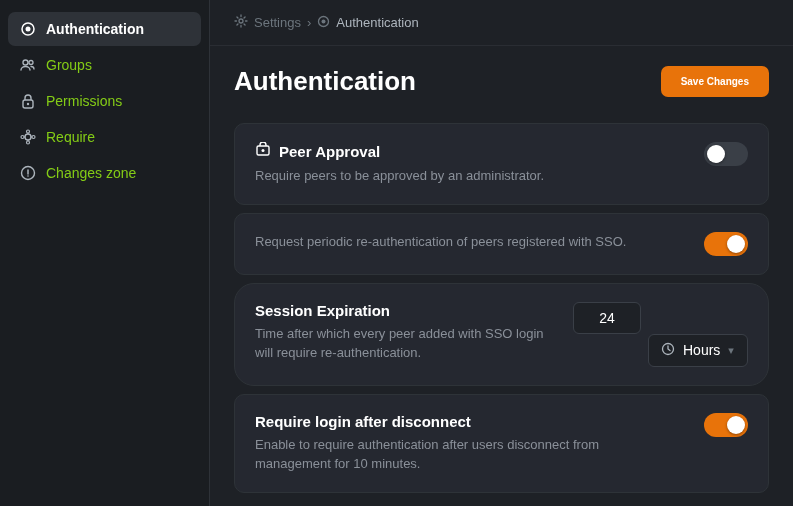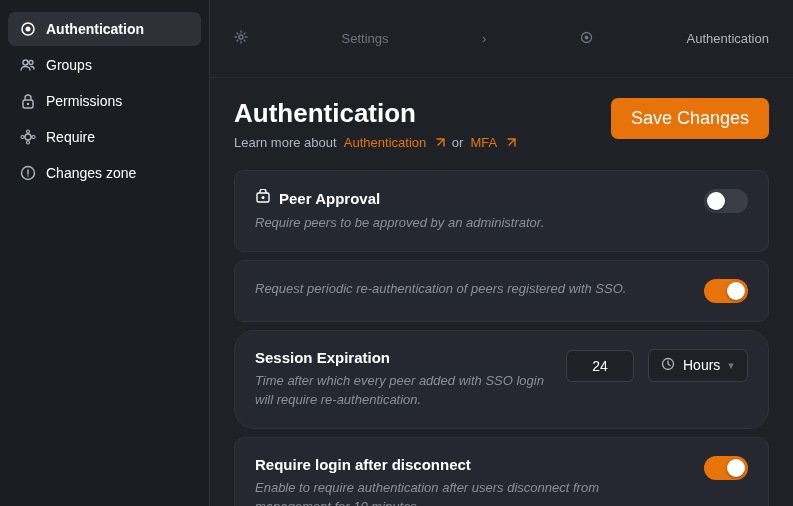--- a/index.html
+++ b/index.html
@@ -22,21 +22,21 @@
       border-right: 1px solid #2e3238;
     }
     .sidebar-item {
       display: flex;
       align-items: center;
       gap: 10px;
       padding: 9px 12px;
       border-radius: 7px;
       cursor: pointer;
       font-size: 14px;
-      color: #ffffff;
+      color: #84cc16;
       margin-bottom: 2px;
     }
     .sidebar-item.active {
       background: #2e3238;
       color: #ffffff;
       font-weight: 600;
     }
     .sidebar-icon {
       width: 16px;
       height: 16px;
@@ -51,26 +51,25 @@
       flex: 1;
       padding: 0;
       overflow-y: auto;
       background: #1e2126;
     }
 
     
     .breadcrumb {
       display: flex;
       align-items: center;
-      gap: 12px;
-      padding: 30px 24px;
+      gap: 6px;
+      padding: 14px 24px;
       font-size: 13px;
       color: #6c757d;
       border-bottom: 1px solid #2a2d33;
-      justify-content: space-between;
     }
     .breadcrumb-chevron { color: #6c757d; }
     .breadcrumb-current { color: #adb5bd; }
 
     
     .page-header {
       display: flex;
       align-items: flex-start;
       justify-content: space-between;
       padding: 20px 24px 12px 24px;
@@ -88,22 +87,22 @@
     .page-subtitle a {
       color: #e8730a;
       text-decoration: none;
     }
     .save-btn {
       background: #e8730a;
       color: #ffffff;
       border: none;
       border-radius: 7px;
       padding: 10px 20px;
-      font-size: 18px;
-      font-weight: 400;
+      font-size: 10px;
+      font-weight: 700;
       cursor: pointer;
       white-space: nowrap;
       flex-shrink: 0;
     }
 
     
     .cards-container {
       padding: 8px 24px 16px 24px;
       display: flex;
       flex-direction: column;
@@ -133,21 +132,20 @@
       display: flex;
       align-items: center;
       gap: 8px;
       margin-bottom: 5px;
     }
     .card-desc {
       font-size: 13px;
       color: #8a9099;
       line-height: 1.5;
       max-width: 420px;
-      font-style: italic;
     }
     .card-control {
       flex-shrink: 0;
       display: flex;
       align-items: center;
     }
 
     
     .toggle {
       position: relative;
@@ -190,22 +188,22 @@
       padding: 18px 20px;
       margin-bottom: 8px;
     }
     .session-top {
       display: flex;
       align-items: flex-start;
       justify-content: space-between;
     }
     .session-controls {
       display: flex;
-      align-items: flex-end;
-      gap: 14px;
+      align-items: flex-start;
+      gap: 7px;
       flex-shrink: 0;
     }
     .session-input {
       background: #1e2126;
       border: 1px solid #3a3f47;
       border-radius: 6px;
       color: #ffffff;
       font-size: 14px;
       padding: 7px 12px;
       width: 68px;
@@ -217,20 +215,21 @@
       border: 1px solid #3a3f47;
       border-radius: 6px;
       color: #ffffff;
       font-size: 14px;
       padding: 7px 12px;
       display: flex;
       align-items: center;
       gap: 8px;
       cursor: pointer;
       min-width: 100px;
+      margin-top: 32px;
     }
     .select-arrow { color: #6c757d; font-size: 11px; }
   </style>
 </head>
 <body>
 
 <nav class="sidebar">
   <div class="sidebar-item active">
     <span class="sidebar-icon">
       <svg width="16" height="16" viewBox="0 0 16 16" fill="none">
@@ -305,32 +304,20 @@
         <circle cx="6.5" cy="6.5" r="5" stroke="#6c757d" stroke-width="1.3"></circle>
         <circle cx="6.5" cy="6.5" r="2" fill="#6c757d"></circle>
       </svg>
     </span>
     <span class="breadcrumb-current">Authentication</span>
   </div>
 
   <div class="page-header">
     <div>
       <h1 class="page-title">Authentication</h1>
-      <p class="page-subtitle">
-        <span>Learn more about</span>
-        &nbsp;<a href="#">Authentication</a>&nbsp;
-        <svg style="display:inline;vertical-align:middle" width="11" height="11" viewBox="0 0 11 11" fill="none">
-            <path d="M3 1h7v7M10 1L4 7" stroke="#e8730a" stroke-width="1.4" stroke-linecap="round"></path>
-          </svg>
-        &nbsp;<span>or</span>&nbsp;
-        <a href="#">MFA</a>&nbsp;
-        <svg style="display:inline;vertical-align:middle" width="11" height="11" viewBox="0 0 11 11" fill="none">
-            <path d="M3 1h7v7M10 1L4 7" stroke="#e8730a" stroke-width="1.4" stroke-linecap="round"></path>
-          </svg>
-      </p>
     </div>
     <button class="save-btn">Save Changes</button>
   </div>
 
   <div class="cards-container">
 
     <div class="card">
       <div class="card-info">
         <div class="card-title">
           <span>

